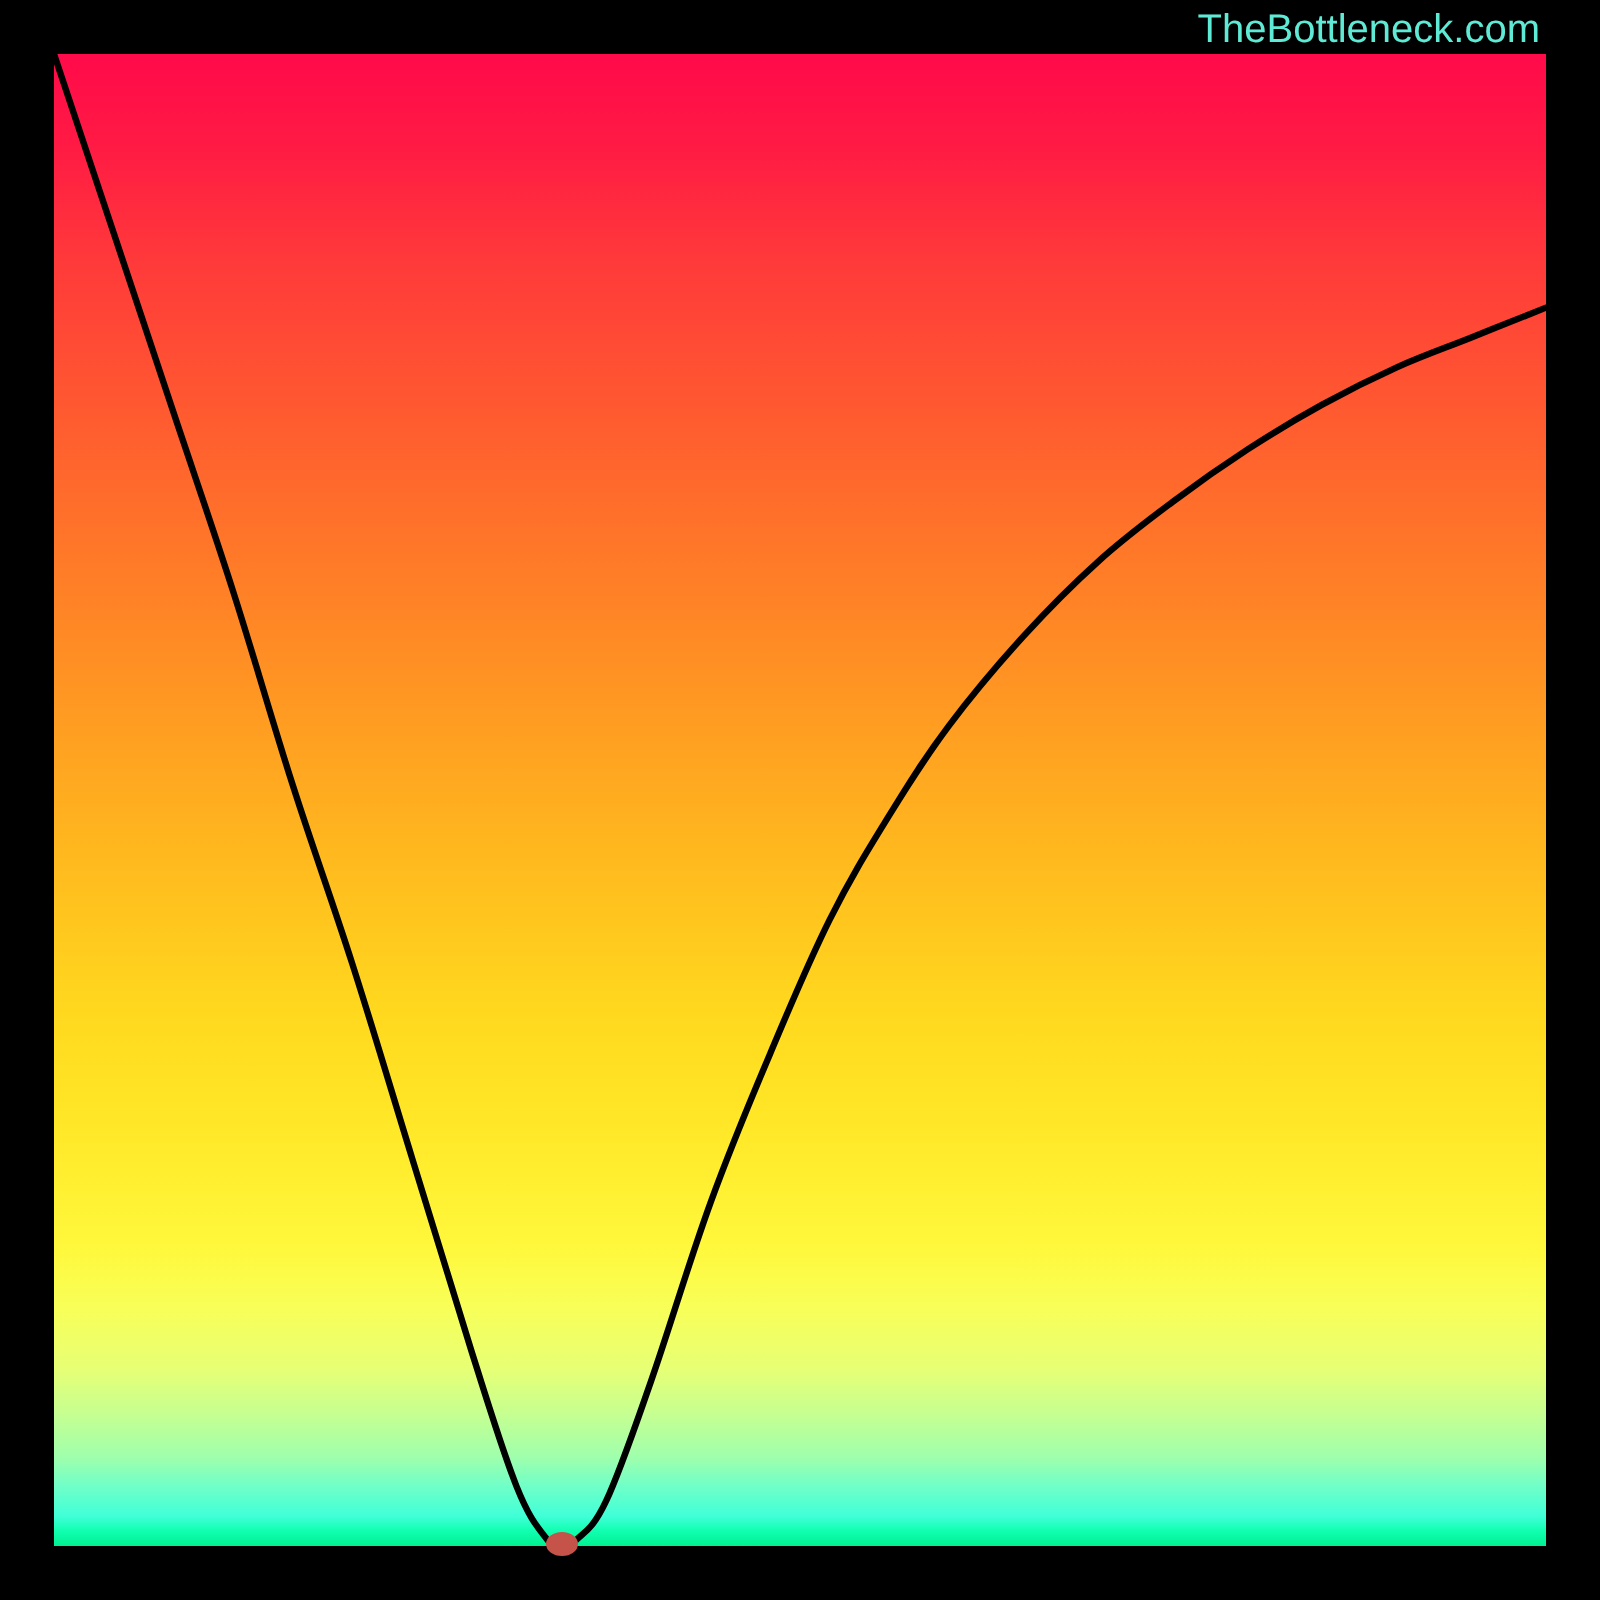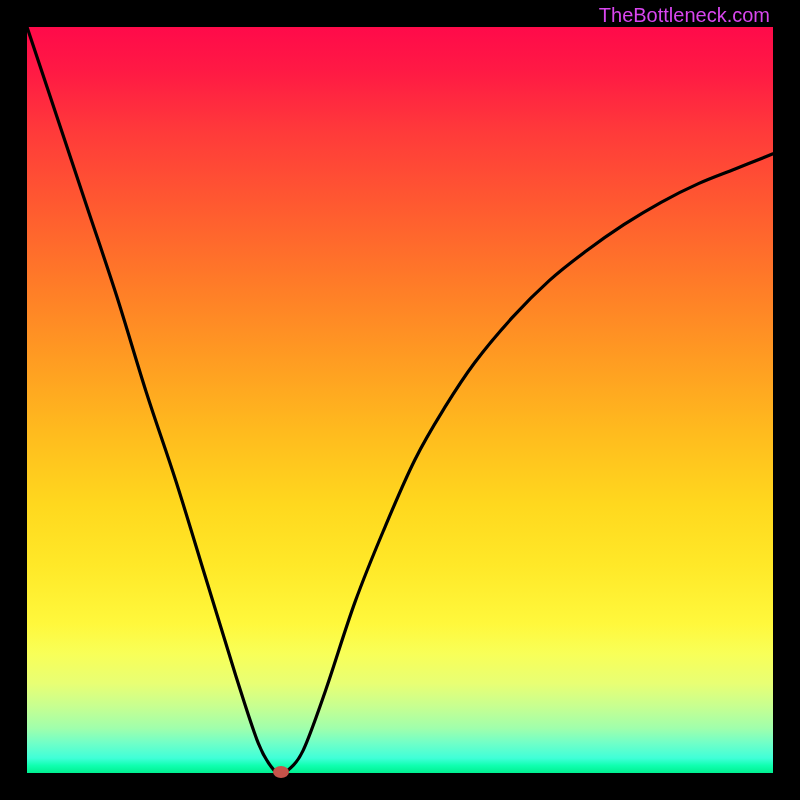--- a/index.html
+++ b/index.html
@@ -42,21 +42,21 @@
       #a0ffac 94%,
       #70ffc8 96%,
       #40ffd8 98%,
       #10ffb0 99%,
       #00f090 100%);
   }
   .watermark {
     position: absolute;
     top: 4px;
     right: 30px;
-    color: #d946ef;
+    color: #5eead4;
     font-size: 20px;
     font-weight: 500;
     font-family: Arial, sans-serif;
     letter-spacing: 0px;
   }
   svg.curve {
     position: absolute;
     top: 27px;
     left: 27px;
     width: 746px;

